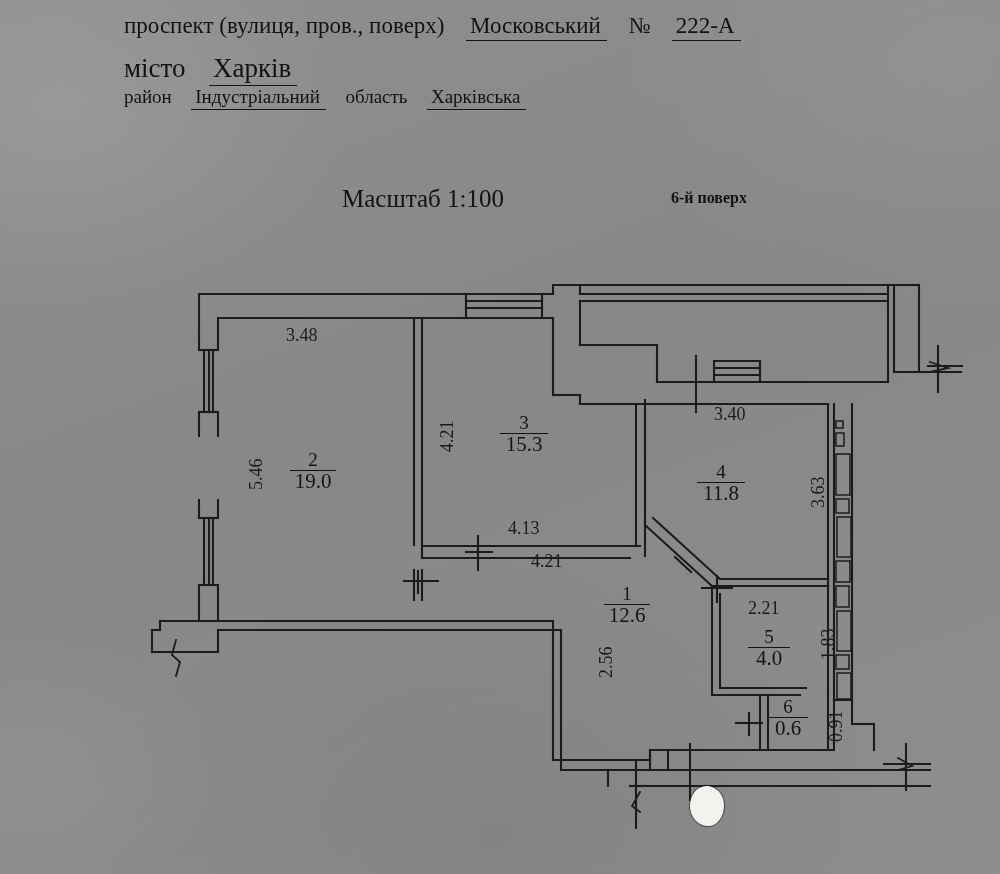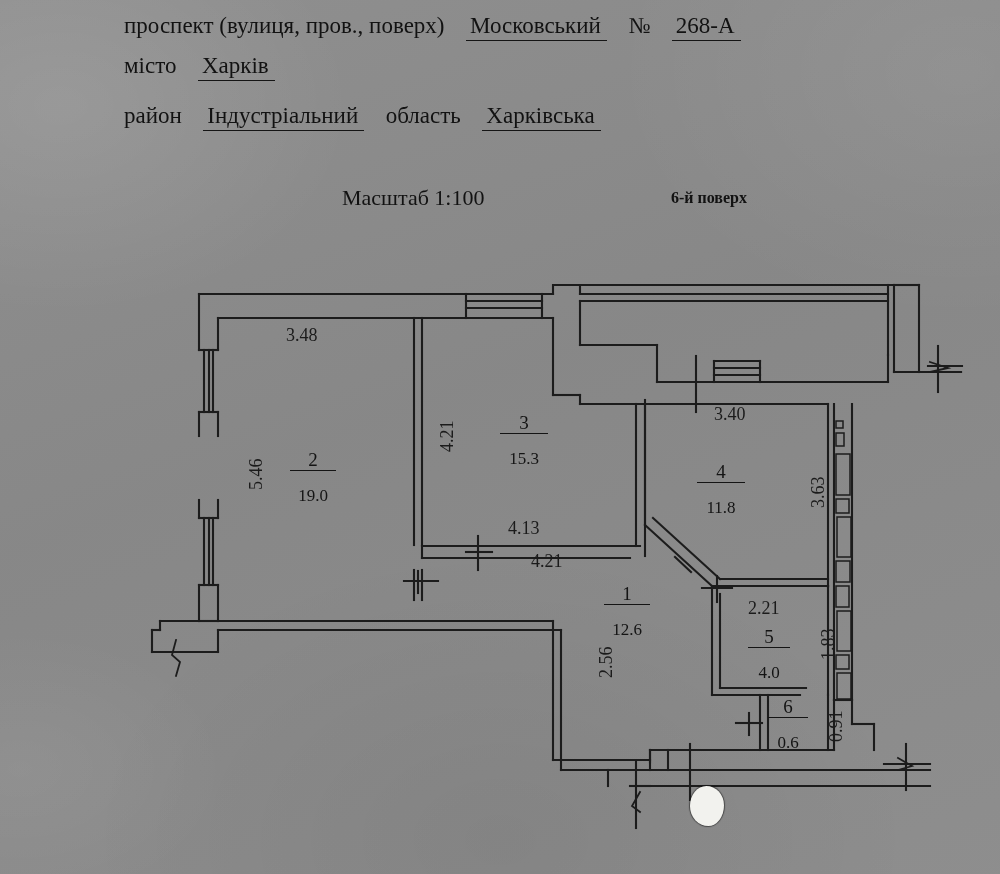--- a/index.html
+++ b/index.html
@@ -34,23 +34,23 @@
     width: 1000px;
     height: 230px;
   }
   .hline {
     position: absolute;
     white-space: nowrap;
     font-family: "Liberation Serif", serif;
     color: #121212;
   }
   .l1 { left: 124px; top: 13px; font-size: 23px; }
-  .l2 { left: 124px; top: 53px; font-size: 23px; }
-  .l3 { left: 124px; top: 103px; font-size: 23px; }
-  .scale-line { left: 342px; top: 185px; font-size: 22px; }
+  .l2 { left: 124px; top: 53px; font-size: 27px; }
+  .l3 { left: 124px; top: 86px; font-size: 19px; }
+  .scale-line { left: 342px; top: 185px; font-size: 25px; }
   .floor-line { left: 660px; top: 189px; font-size: 16px; font-weight: bold; margin-left: 11px; }
 
   .field {
     display: inline-block;
     border-bottom: 1.6px solid #151515;
     padding: 0 6px 1px 4px;
   }
   .lbl { display: inline-block; }
   .gap { display: inline-block; width: 10px; }
 
@@ -77,25 +77,25 @@
     font-family: "Liberation Serif", serif;
     color: #141414;
     white-space: nowrap;
   }
   .roomlabel .num {
     font-size: 19px;
     line-height: 20px;
     display: block;
   }
   .roomlabel .area {
-    font-size: 17px;
+    font-size: 21px;
     line-height: 21px;
     display: block;
     border-top: 1.4px solid #141414;
-    padding-top: 14px;
+    padding-top: 0;
   }
   #blot {
     position: absolute;
     left: 690px;
     top: 786px;
     width: 34px;
     height: 40px;
     background: #f2f2ee;
     border-radius: 48% 52% 46% 54% / 50% 48% 52% 50%;
     box-shadow: 0 0 1px 1px rgba(20,20,20,0.55);
@@ -110,21 +110,21 @@
 
   <div id="header">
 
     <div class="hline l1">
       <span class="lbl">проспект (вулиця, пров., поверх)</span>
       <span class="gap"></span>
       <span class="field">Московський</span>
       <span class="gap"></span>
       <span class="lbl">№</span>
       <span class="gap"></span>
-      <span class="field">268-А</span>
+      <span class="field">222-А</span>
     </div>
 
     <div class="hline l2">
       <span class="lbl">місто</span>
       <span class="gap"></span>
       <span class="field">Харків</span>
     </div>
 
     <div class="hline l3">
       <span class="lbl">район</span>

